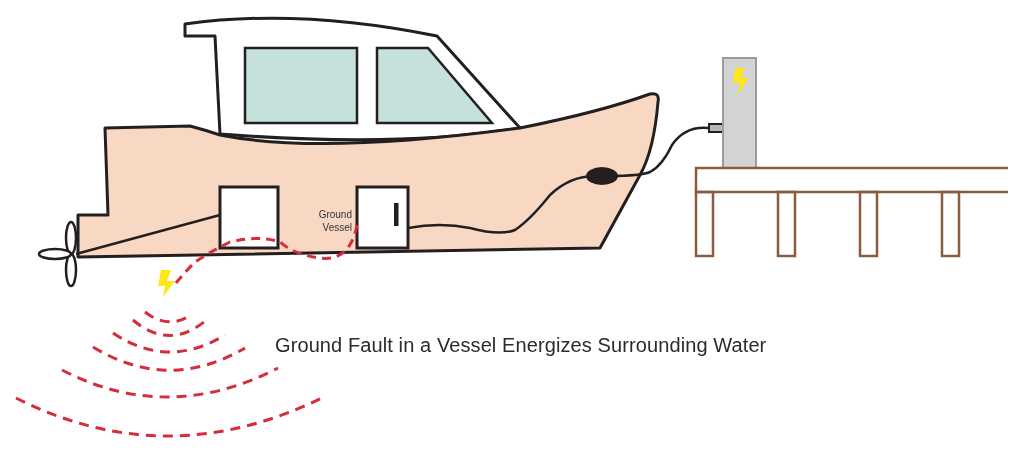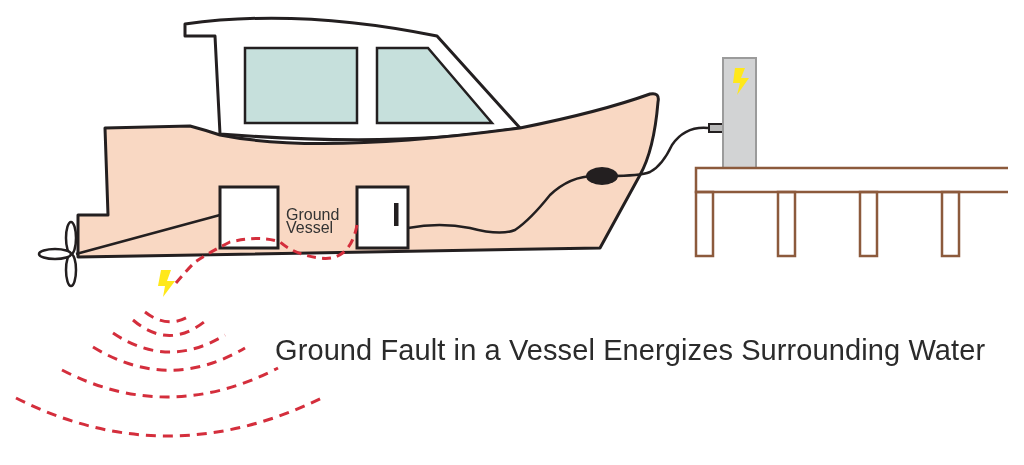--- a/index.html
+++ b/index.html
@@ -1,19 +1,19 @@
 <!DOCTYPE html>
 <html><head>
 <meta charset="utf-8">
 <style>
   html, body { margin:0; padding:0; background:#ffffff; }
   body { width:1024px; height:465px; overflow:hidden; position:relative; font-family:"Liberation Sans", sans-serif; }
   #diagram { position:absolute; left:0; top:0; width:1024px; height:465px; }
-  .caption { position:absolute; left:275px; top:334px; font-size:29px; color:#2b2b2b; white-space:nowrap; letter-spacing:0.1px; }
-  .fault-label { position:absolute; left:286px; top:208px; width:66px; text-align:left; font-size:16px; line-height:13px; color:#333333; }
+  .caption { position:absolute; left:275px; top:334px; font-size:20px; color:#2b2b2b; white-space:nowrap; letter-spacing:0.1px; }
+  .fault-label { position:absolute; left:286px; top:208px; width:66px; text-align:right; font-size:10px; line-height:13px; color:#333333; }
 </style>
 </head>
 <body>
 
 <svg id="diagram" viewBox="0 0 1024 465" xmlns="http://www.w3.org/2000/svg">
 
   <g>
     <path d="M185,24 Q300,8 437,36 L520,128 Q400,148 220,134 L215,36 L185,36 Z" fill="#ffffff" stroke="#231f20" stroke-width="3" stroke-linejoin="round"></path>
     <rect x="245" y="48" width="112" height="75" fill="#c6e0dc" stroke="#231f20" stroke-width="2.5"></rect>
     <path d="M377,48 L428,48 L492,123 L377,123 Z" fill="#c6e0dc" stroke="#231f20" stroke-width="2.5"></path>

